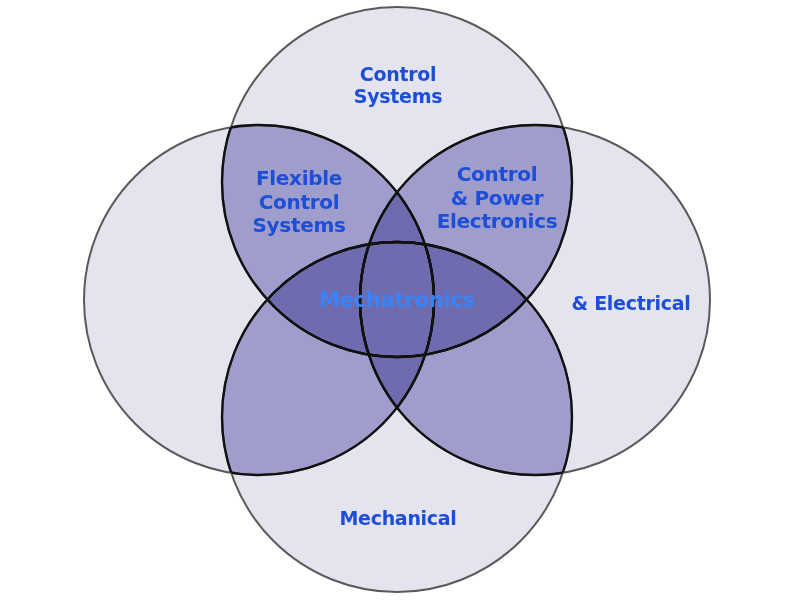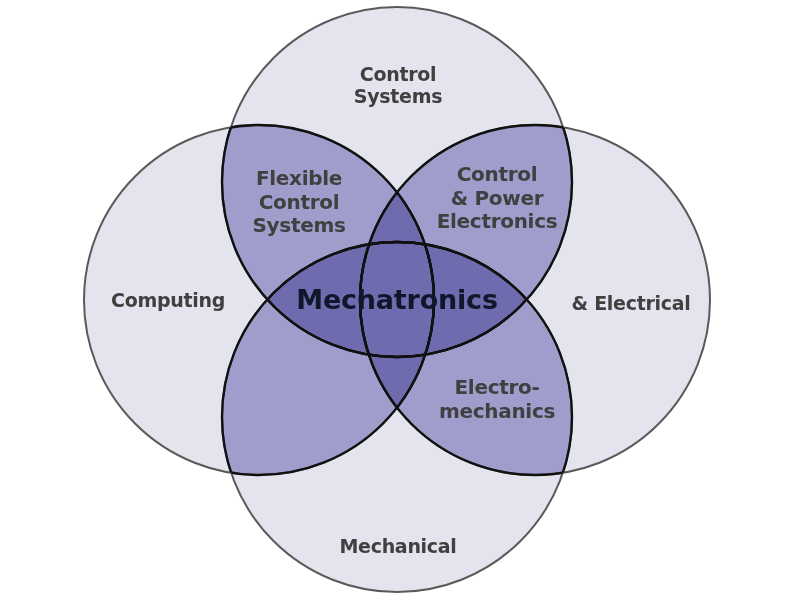--- a/index.html
+++ b/index.html
@@ -3,30 +3,30 @@
   <meta charset="utf-8">
   <style>
     html, body { margin: 0; padding: 0; background: #ffffff; }
     body { width: 800px; height: 600px; overflow: hidden; position: relative; }
     #stage { position: absolute; left: 0; top: 0; width: 800px; height: 600px; }
     svg { position: absolute; left: 0; top: 0; }
     .lbl {
       position: absolute;
       font-family: "DejaVu Sans", sans-serif;
       font-weight: bold;
-      color: #404040;
+      color: #1d4ed8;
       text-align: center;
       line-height: 1.18;
       transform: translate(-50%, -50%);
       white-space: nowrap;
       letter-spacing: -0.3px;
     }
     .lbl.outer { font-size: 19px; }
     .lbl.inner { font-size: 20px; }
-    .lbl.center { font-size: 27px; color: #0f172a; letter-spacing: -0.2px; }
+    .lbl.center { font-size: 21px; color: #3b82f6; letter-spacing: -0.2px; }
     .lbl span { display: block; }
   </style>
 </head>
 <body>
 
 <div id="stage">
   <svg width="800" height="600" viewBox="0 0 800 600">
     <defs>
       <clipPath id="cTop">
           <circle cx="397" cy="182" r="175"></circle>
@@ -97,41 +97,34 @@
         <circle cx="397" cy="417" r="175"></circle>
         <circle cx="259" cy="300" r="175"></circle>
       </g>
     </g>
   </svg>
 
   <div class="lbl outer" style="left:398px; top:85px;">
     <span>Control</span>
     <span>Systems</span>
   </div>
-  <div class="lbl outer" style="left:168px; top:300px;">
-    <span>Computing</span>
-  </div>
   <div class="lbl outer" style="left:631px; top:303px;">
     <span>&amp; Electrical</span>
   </div>
-  <div class="lbl outer" style="left:398px; top:518px;margin-top:28px;">
+  <div class="lbl outer" style="left:398px; top:518px;">
     <span>Mechanical</span>
   </div>
 
   <div class="lbl inner" style="left:299px; top:202px;">
     <span>Flexible</span>
     <span>Control</span>
     <span>Systems</span>
   </div>
   <div class="lbl inner" style="left:497px; top:198px;">
     <span>Control</span>
     <span>&amp; Power</span>
     <span>Electronics</span>
   </div>
-  <div class="lbl inner" style="left:497px; top:400px;">
-    <span>Electro-</span>
-    <span>mechanics</span>
-  </div>
 
   <div class="lbl center" style="left:397px; top:300px;">
     <span>Mechatronics</span>
   </div>
 </div>
 
 </body></html>

